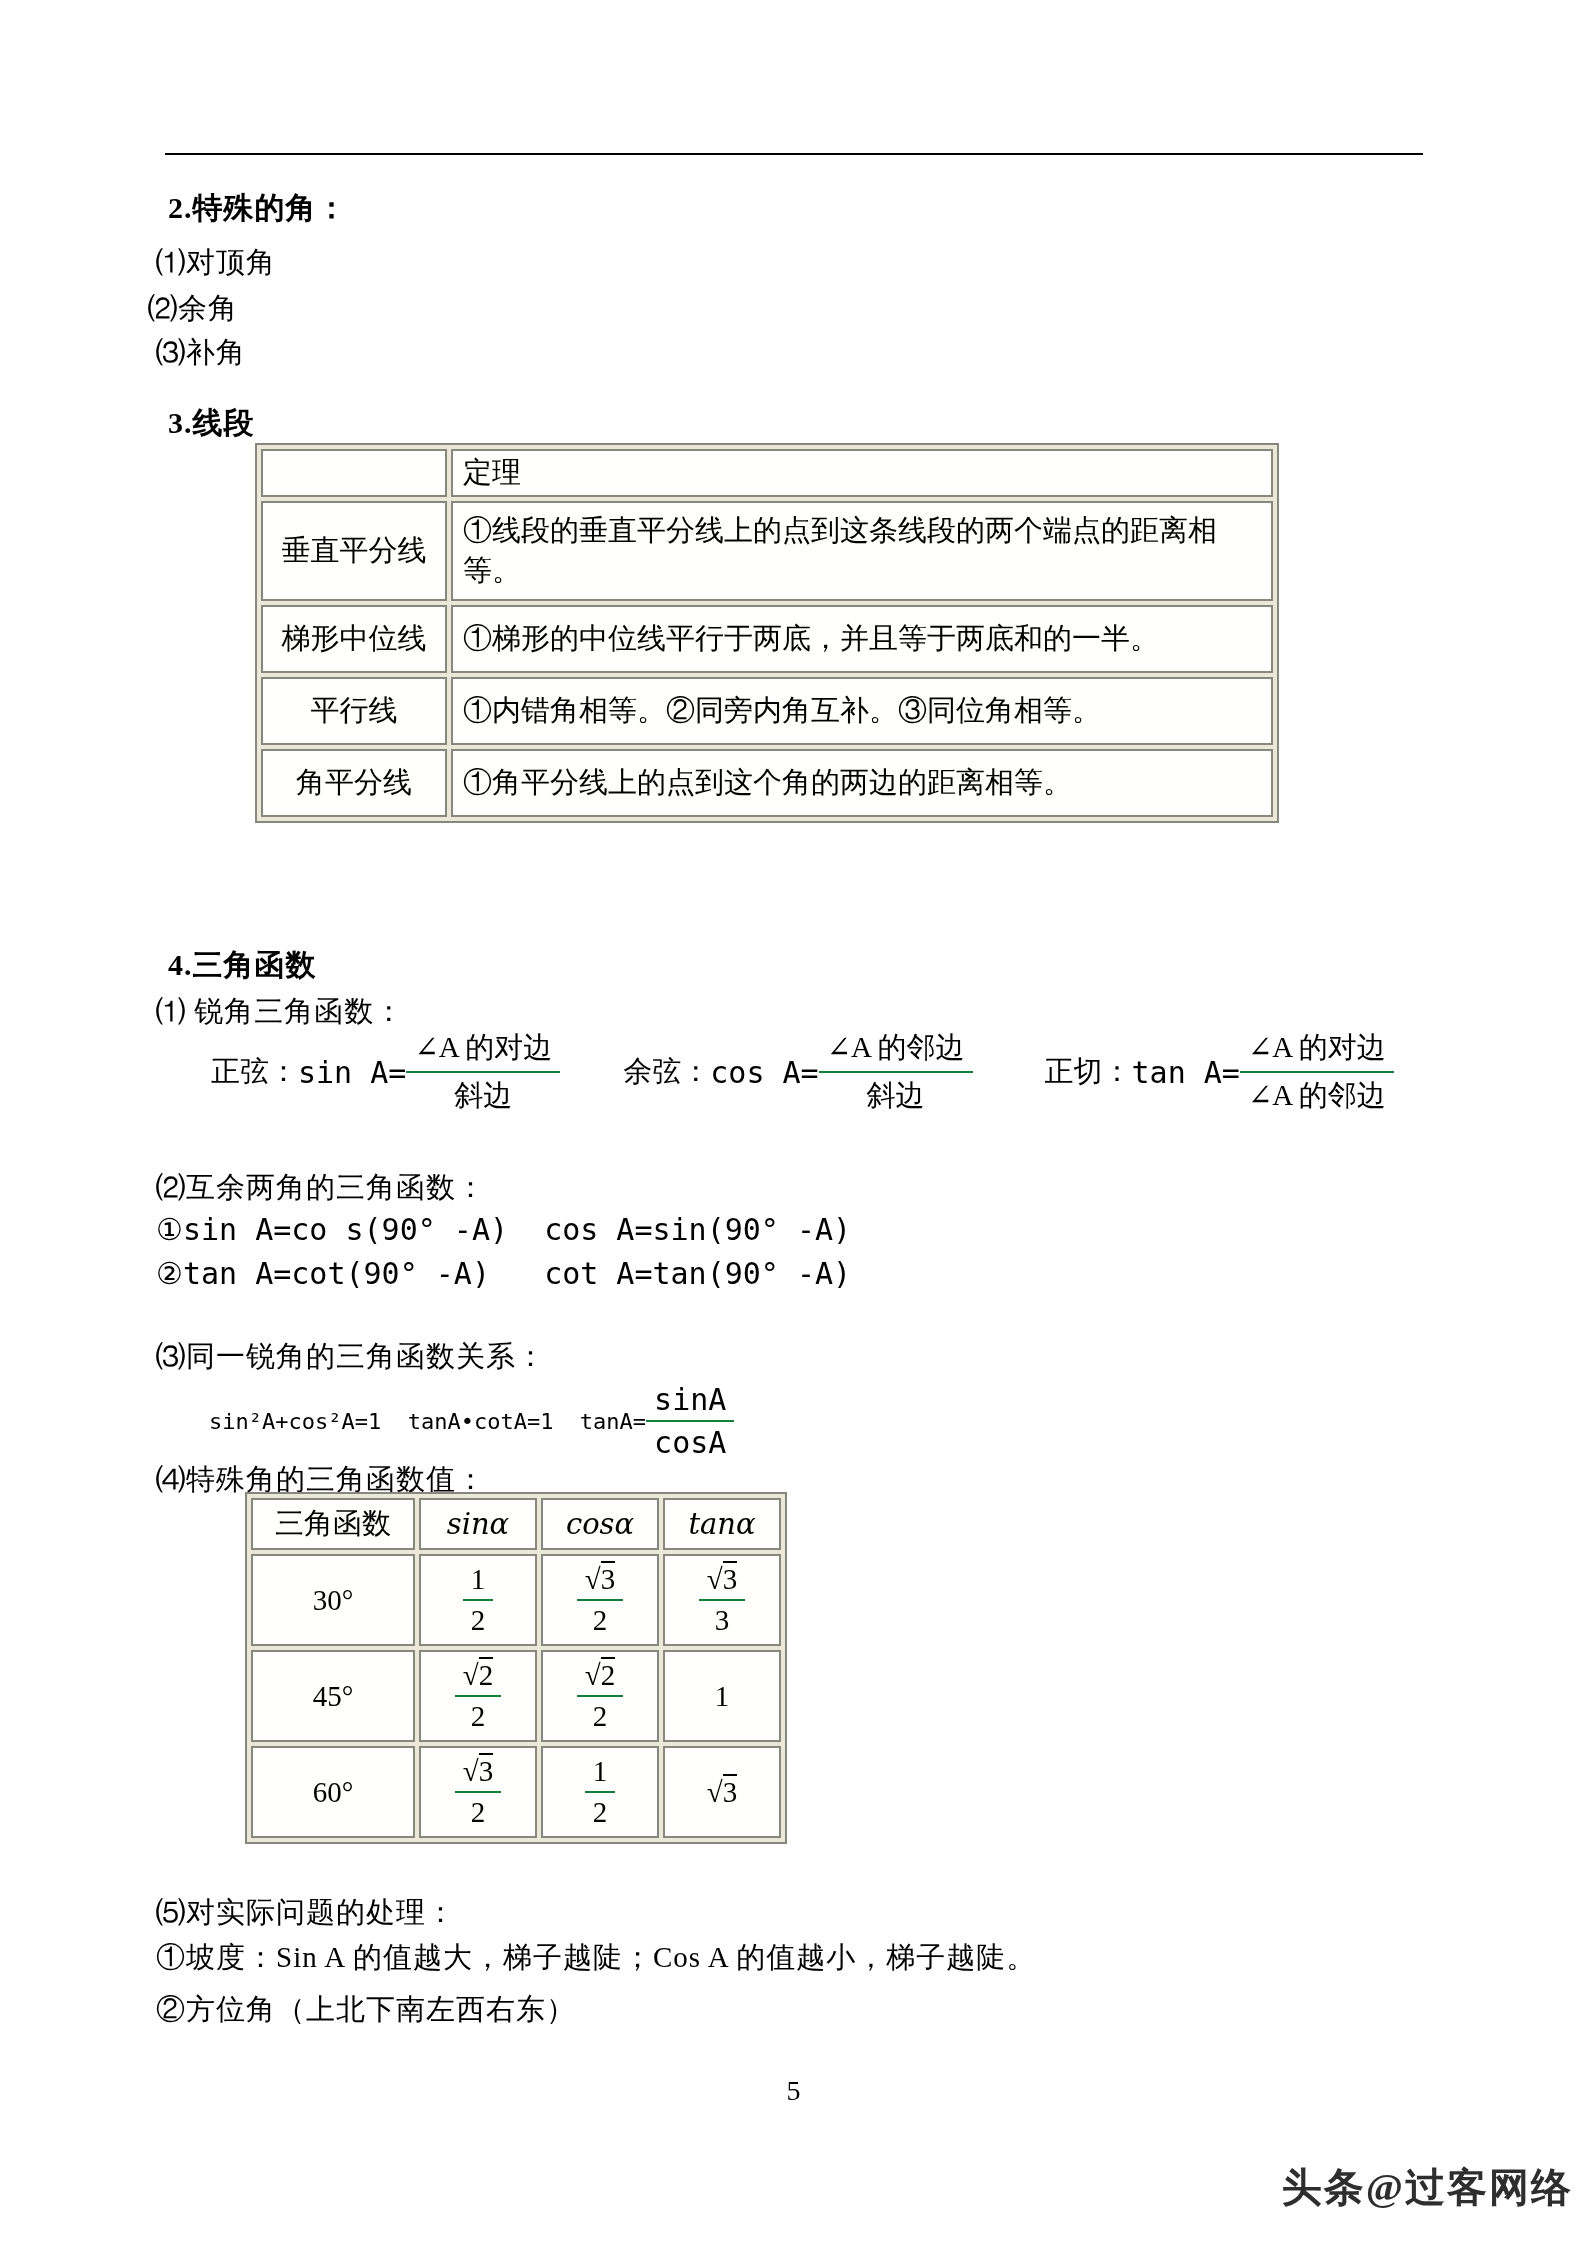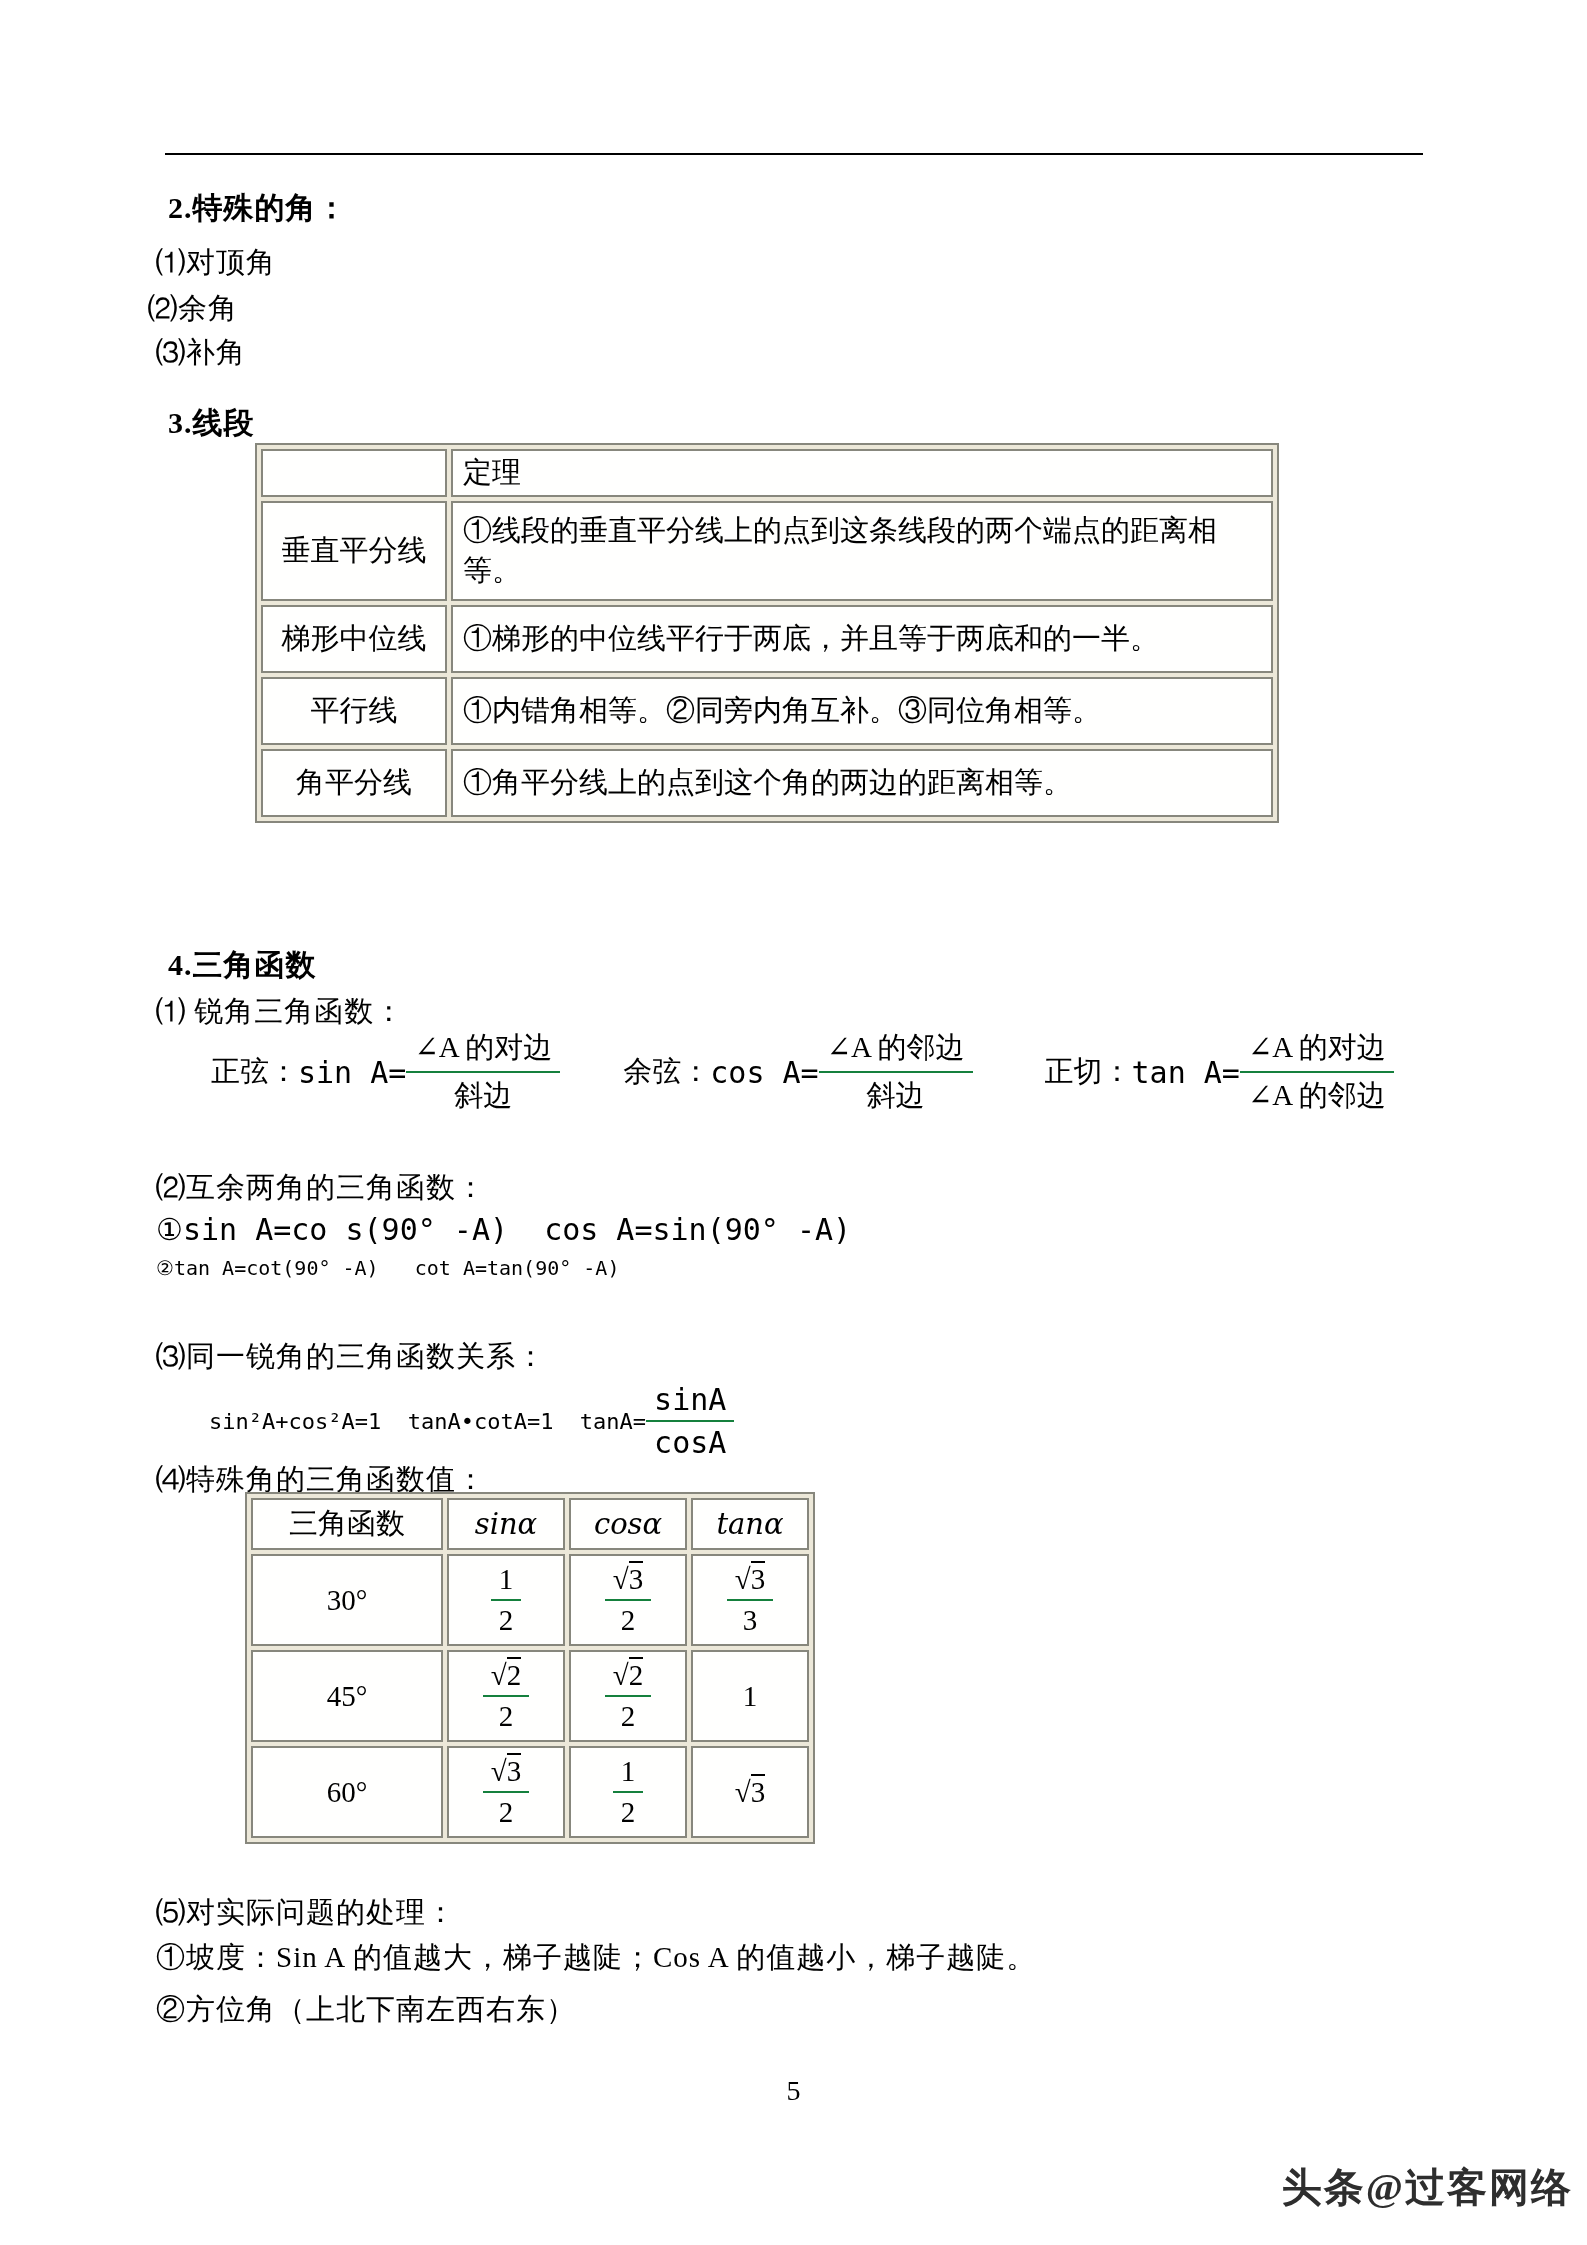--- a/index.html
+++ b/index.html
@@ -36,21 +36,21 @@
   .formula-row { position:absolute; left:170px; top:1028px; display:flex; align-items:center; }
   .formula-row .gap1 { margin-left:63px;align-items:center; }
   .formula-row .gap2 { margin-left:72px; }
 
   .pre { white-space:pre; }
 
   
   table.trig { position:absolute; left:245px; top:1492px; border-collapse:separate; border-spacing:4px;
                background:#ece8d9; border:2px solid #87877d; table-layout:fixed; }
   table.trig td { border:2px solid #87877d; background:#fffffe; text-align:center; vertical-align:middle; font-size:29px; }
-  table.trig td.c0 { width:192px; }
+  table.trig td.c0 { width:164px; }
   table.trig td.cv { width:118px; }
   table.trig tr.hdr td { height:52px; }
   table.trig tr.val td { height:92px; }
   .ital { font-style:italic; font-family:"DejaVu Serif","Liberation Serif",serif; }
   .rad { border-top:2px solid #000; }
 
   .page-num { position:absolute; left:0; top:2075px; width:100%; text-align:center; font-size:28px; }
   .watermark { position:absolute; right:14px; top:2160px; font-size:40px; font-weight:bold; color:#2e2e2e; letter-spacing:2px; }
 </style>
 </head>
@@ -117,21 +117,21 @@
       <span class="mono">tan A=</span>
       <span class="frac">
         <span class="num">∠A 的对边</span>
         <span class="den">∠A 的邻边</span>
       </span>
     </div>
   </div>
 
   <div class="abs body-line" style="left:156px; top:1168px;">⑵互余两角的三角函数：</div>
   <div class="abs mono pre" style="left:156px; top:1212px; font-size:30px;">①sin A=co s(90° -A)  cos A=sin(90° -A)</div>
-  <div class="abs mono pre" style="left:156px; top:1256px; font-size:20px;">②tan A=cot(90° -A)   cot A=tan(90° -A)</div>
+  <div class="abs mono pre" style="left:156px; top:1256px; font-size:30px;">②tan A=cot(90° -A)   cot A=tan(90° -A)</div>
 
   <div class="abs body-line" style="left:156px; top:1337px;">⑶同一锐角的三角函数关系：</div>
   <div class="abs fgroup" style="left:168px; top:1382px;">
     <span class="mono pre" style="font-size:22px;">sin²A+cos²A=1  tanA•cotA=1  tanA=</span>
     <span class="frac mono" style="font-size:30px;">
       <span class="num">sinA</span>
       <span class="den">cosA</span>
     </span>
   </div>
 

